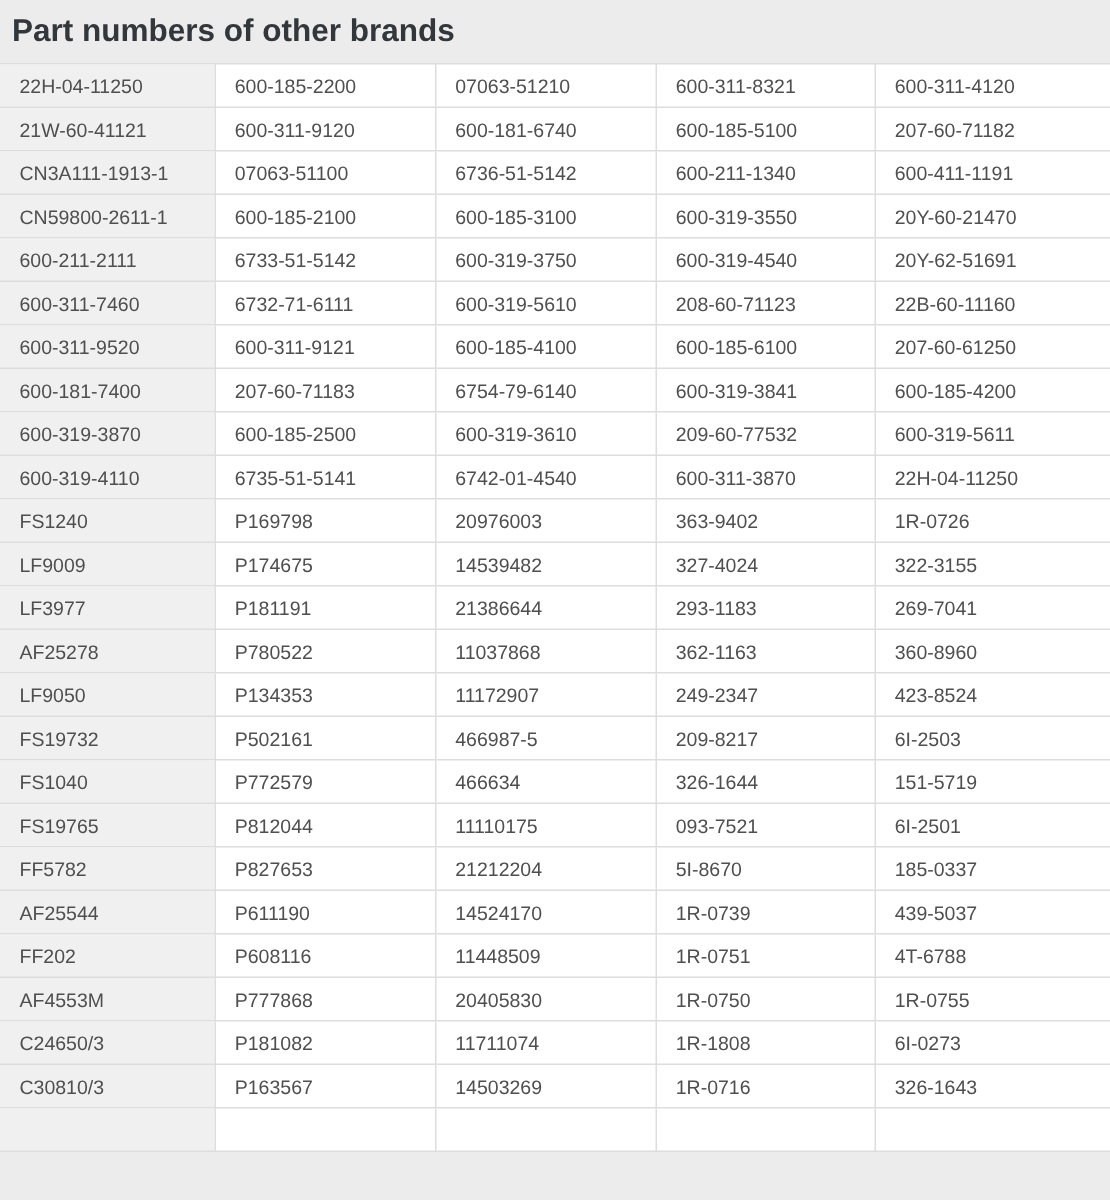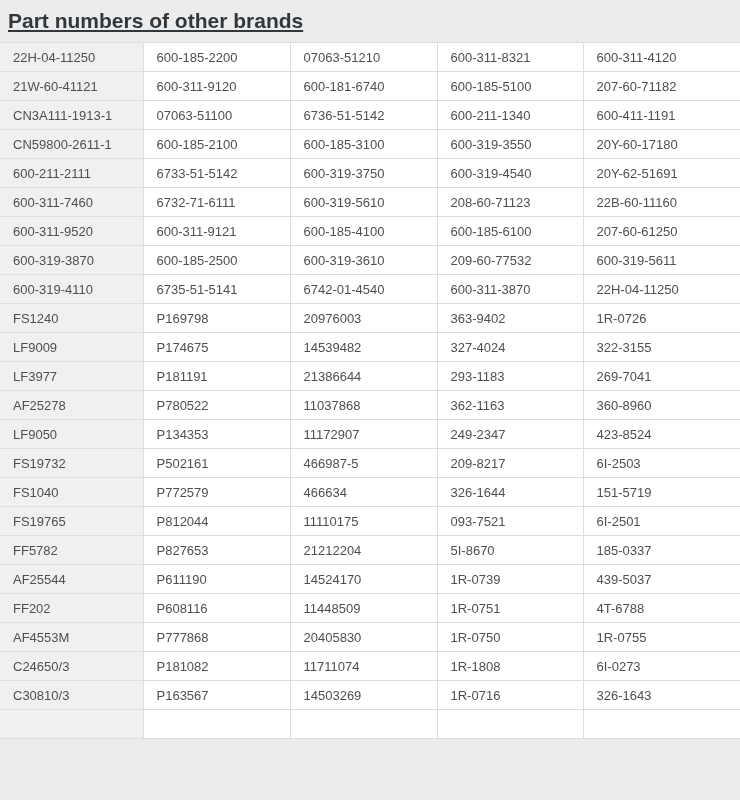--- a/index.html
+++ b/index.html
@@ -13,21 +13,20 @@
     background: #ececec;
     font-family: "Liberation Sans", sans-serif;
   }
   .page-title {
     margin: 0;
     padding: 9px 8px 9px 8px;
     font-size: 21px;
     line-height: 24px;
     font-weight: bold;
     color: #32373c;
-    text-decoration: underline;
   }
   table.parts-table {
     border-collapse: collapse;
     table-layout: fixed;
     width: 740px;
     background: #ffffff;
   }
   table.parts-table td {
     border: 1px solid #dddddd;
     height: 28px;
@@ -85,21 +84,21 @@
         <td>07063-51100</td>
         <td>6736-51-5142</td>
         <td>600-211-1340</td>
         <td>600-411-1191</td>
       </tr>
       <tr>
         <td>CN59800-2611-1</td>
         <td>600-185-2100</td>
         <td>600-185-3100</td>
         <td>600-319-3550</td>
-        <td>20Y-60-17180</td>
+        <td>20Y-60-21470</td>
       </tr>
       <tr>
         <td>600-211-2111</td>
         <td>6733-51-5142</td>
         <td>600-319-3750</td>
         <td>600-319-4540</td>
         <td>20Y-62-51691</td>
       </tr>
       <tr>
         <td>600-311-7460</td>
@@ -109,20 +108,27 @@
         <td>22B-60-11160</td>
       </tr>
       <tr>
         <td>600-311-9520</td>
         <td>600-311-9121</td>
         <td>600-185-4100</td>
         <td>600-185-6100</td>
         <td>207-60-61250</td>
       </tr>
       <tr>
+        <td>600-181-7400</td>
+        <td>207-60-71183</td>
+        <td>6754-79-6140</td>
+        <td>600-319-3841</td>
+        <td>600-185-4200</td>
+      </tr>
+      <tr>
         <td>600-319-3870</td>
         <td>600-185-2500</td>
         <td>600-319-3610</td>
         <td>209-60-77532</td>
         <td>600-319-5611</td>
       </tr>
       <tr>
         <td>600-319-4110</td>
         <td>6735-51-5141</td>
         <td>6742-01-4540</td>

